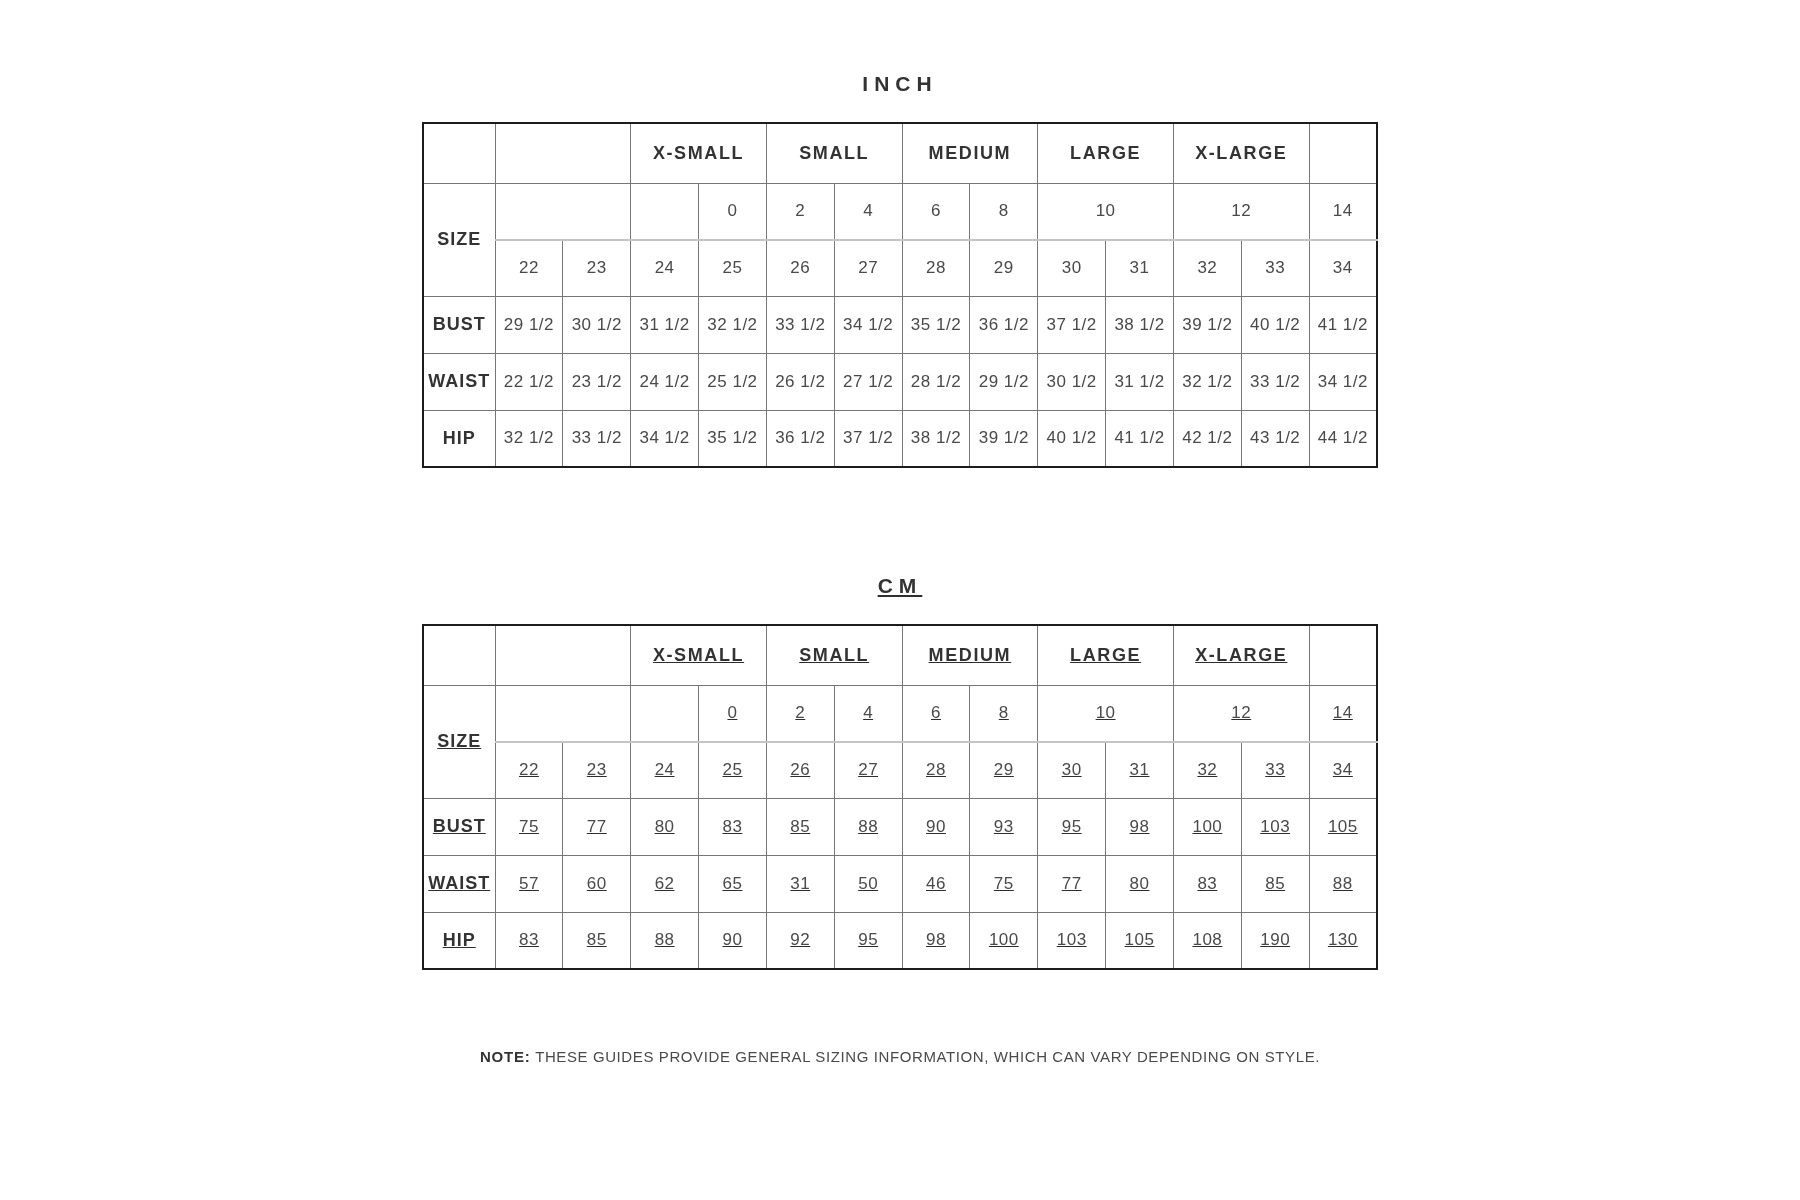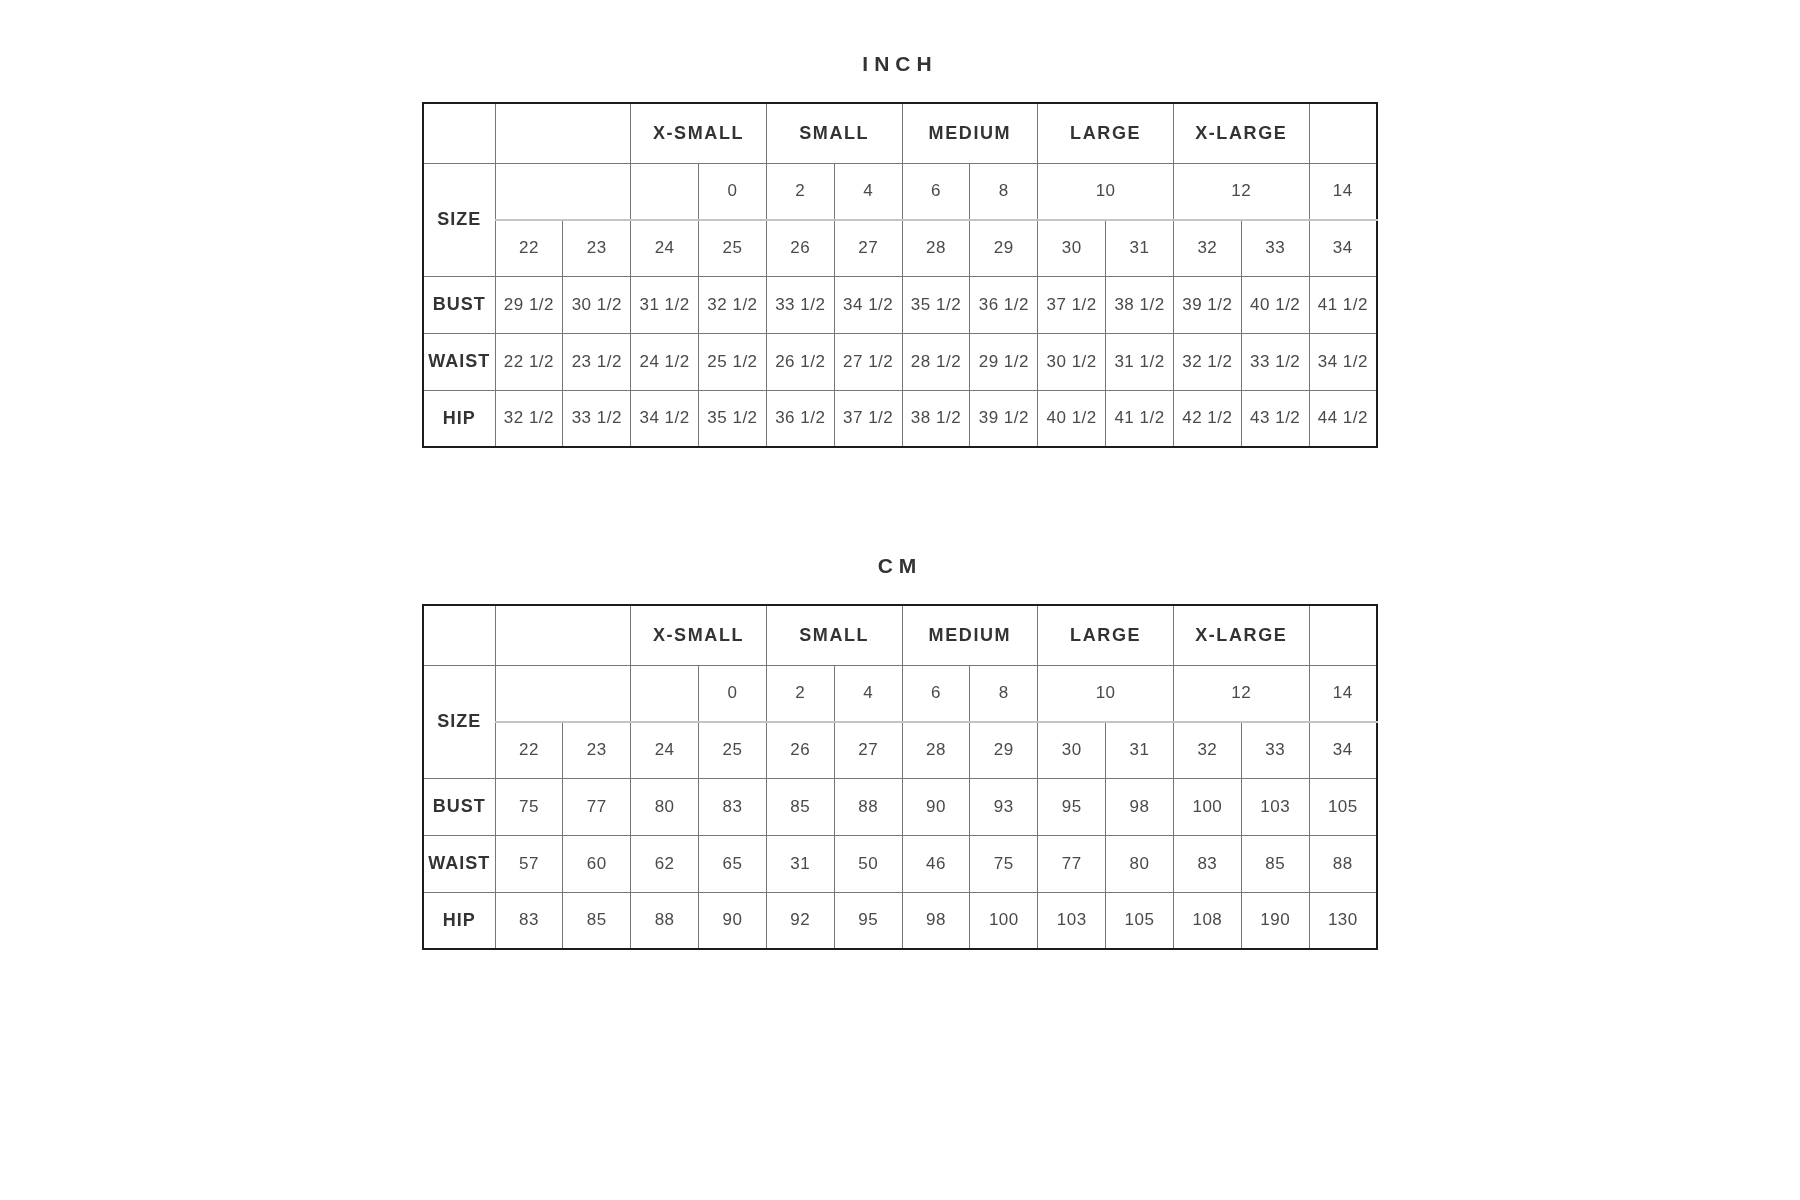--- a/index.html
+++ b/index.html
@@ -2,23 +2,23 @@
 <html><head>
 <meta charset="utf-8">
 <style>
   * { margin: 0; padding: 0; box-sizing: border-box; }
   html, body { background: #ffffff; }
   body {
     width: 1800px; height: 1200px; overflow: hidden;
     font-family: "Liberation Sans", sans-serif;
     color: #2e2e2e;
   }
-  .page { width: 956px; margin: 0 auto; padding-top: 52px; }
-
-  .table-section + .table-section { margin-top: 106px; }
+  .page { width: 956px; margin: 0 auto; padding-top: 72px; }
+
+  .table-section + .table-section { margin-top: 106px; text-decoration: underline; }
 
   .table-title {
     text-align: center;
     font-size: 21px;
     font-weight: 700;
     letter-spacing: 6px;
     color: #333333;
     margin-bottom: 26px;
   }
 
@@ -288,13 +288,14 @@
               <td class="num-cell">105</td>
               <td class="num-cell">108</td>
               <td class="num-cell">190</td>
               <td class="num-cell">130</td>
             </tr>
           </tbody>
     </table>
   </section>
 </div>
 
+  <p class="note"><strong>NOTE:</strong> <span>THESE GUIDES PROVIDE GENERAL SIZING INFORMATION, WHICH CAN VARY DEPENDING ON STYLE.</span></p>
 </div>
 
 </body></html>

